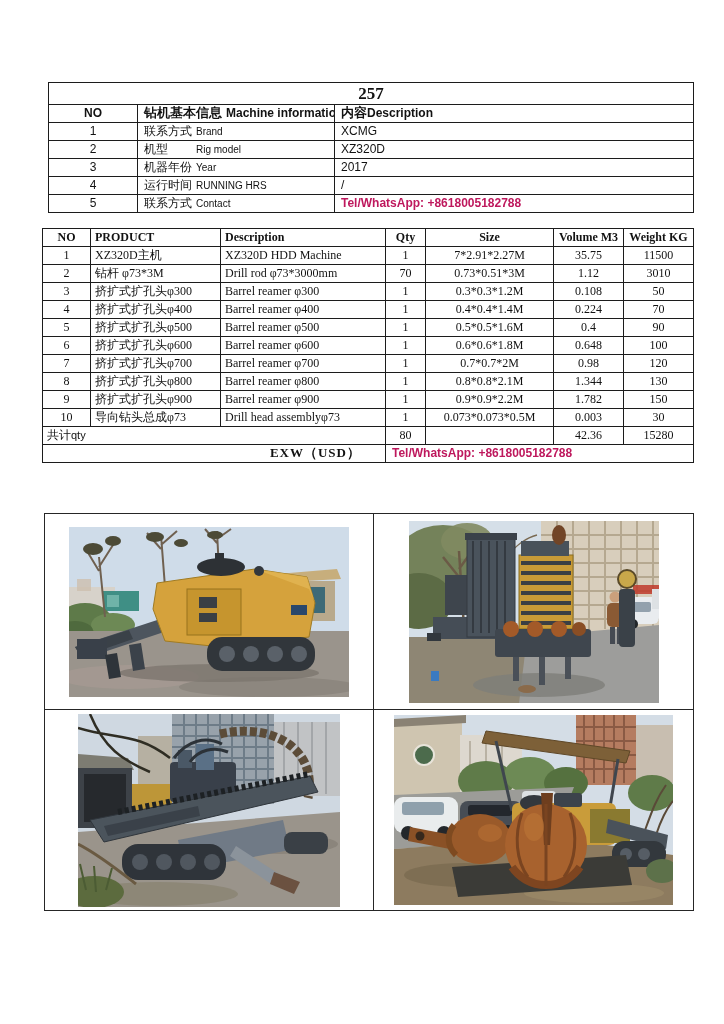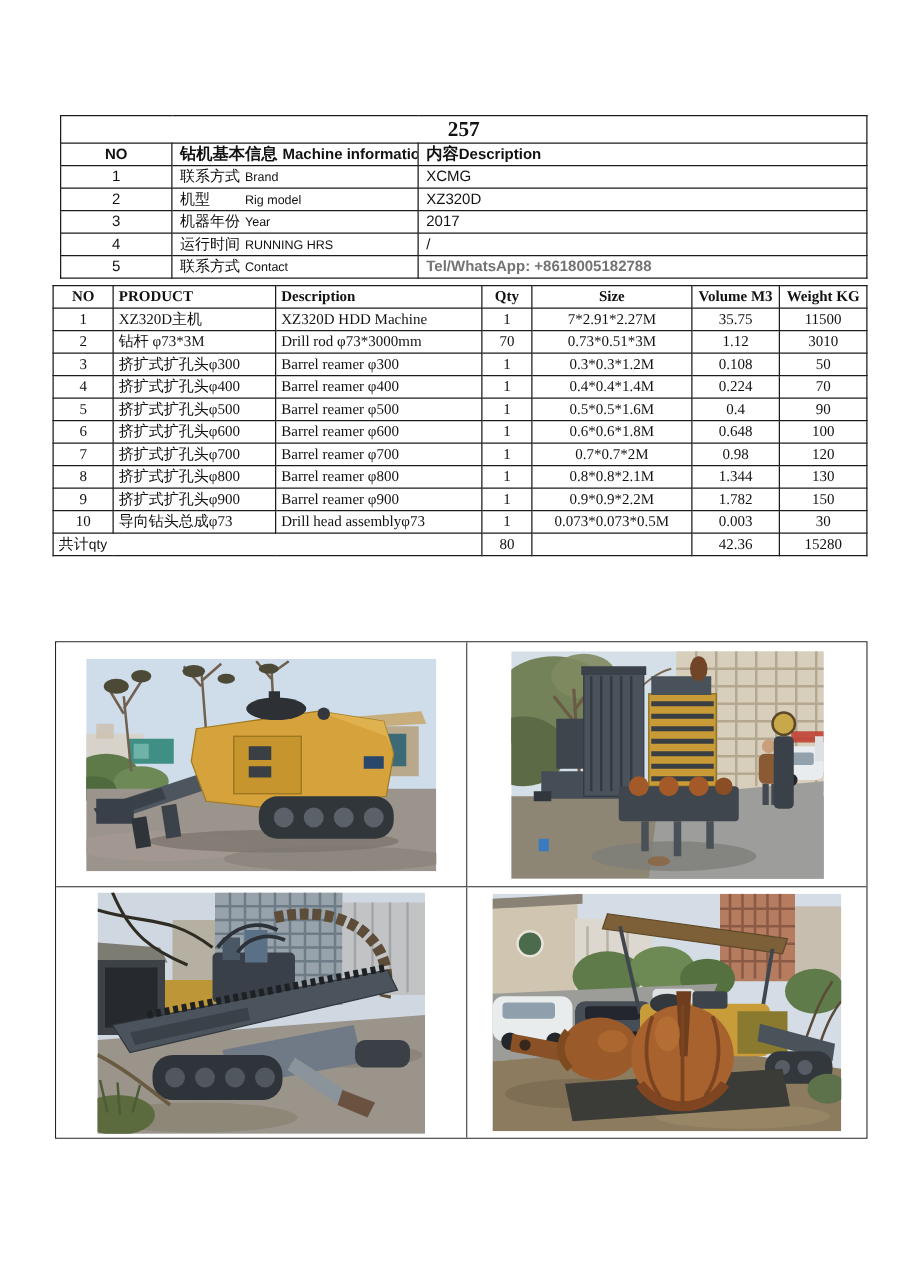--- a/index.html
+++ b/index.html
@@ -5,31 +5,31 @@
   * { margin:0; padding:0; box-sizing:border-box; }
   html,body { background:#ffffff; }
   .page {
     position:relative; width:724px; height:1024px; background:#ffffff;
     font-family:"Liberation Sans", sans-serif; color:#121212; overflow:hidden;
   }
   table { border-collapse:collapse; table-layout:fixed; }
   td { border:1px solid #1c1c1c; vertical-align:middle; line-height:1.12; overflow:hidden; white-space:nowrap; }
 
   
-  #info-table { position:absolute; left:48px; top:92px; width:645px; font-size:12px; }
+  #info-table { position:absolute; left:48px; top:82px; width:645px; font-size:12px; }
   #info-table td { padding:0 6px; height:18px; }
   .t1-title { height:22px !important; text-align:center; font-family:"Liberation Serif", serif; font-weight:bold; font-size:17px; }
   .t1-no { text-align:center; padding:0 2px !important; }
   .t1-head td { font-weight:bold; }
   .hd-cn { font-family:"Liberation Serif", serif; font-weight:bold; font-size:13px; }
   .hd-en { font-weight:bold; font-size:12px; margin-left:4px; }
   .hd-en2 { font-weight:bold; font-size:12px; }
   .t1-lbl .cn { display:inline-block; min-width:52px; font-family:"Liberation Serif", serif; }
   .t1-lbl .en { font-size:10px; }
-  .red { color:#737373; font-weight:bold; font-family:"Liberation Sans", sans-serif; }
+  .red { color:#be185d; font-weight:bold; font-family:"Liberation Sans", sans-serif; }
 
   
   #product-table { position:absolute; left:42px; top:228px; width:651px; font-family:"Liberation Serif", serif; font-size:12px; }
   #product-table td { padding:0 4px; height:18px; }
   #product-table .hd td { font-weight:bold; }
   .c { text-align:center; padding:0 1px !important; }
   .sum-lbl { padding-right:8px !important; }
   .sum-lbl .cn { font-family:"Liberation Serif", serif; }
   .sum-lbl .qty-en { font-family:"Liberation Sans", sans-serif; font-size:11px; }
   .exw-lbl { text-align:right; padding-right:24px !important; font-weight:bold; font-size:13px; letter-spacing:1px; }
@@ -204,20 +204,24 @@
         <td class="c">0.003</td>
         <td class="c">30</td>
       </tr>
       <tr>
         <td colspan="3" class="sum-lbl"><span class="cn">共计</span><span class="qty-en">qty</span></td>
         <td class="c">80</td>
         <td class="c"></td>
         <td class="c">42.36</td>
         <td class="c">15280</td>
       </tr>
+      <tr>
+        <td colspan="3" class="exw-lbl">EXW（USD）</td>
+        <td colspan="4" class="red exw-contact">Tel/WhatsApp: +8618005182788</td>
+      </tr>
     </tbody>
   </table>
 
   <div class="photo-grid">
 
     <div class="photo-cell br bb">
       <svg width="280" height="170" viewBox="0 0 280 170" role="img" aria-label="Side view of yellow XZ320D HDD rig on tracks parked on pavement among bare trees and green bushes">
         <g>
             <rect width="280" height="170" fill="#cfdce9"></rect>
           </g>

